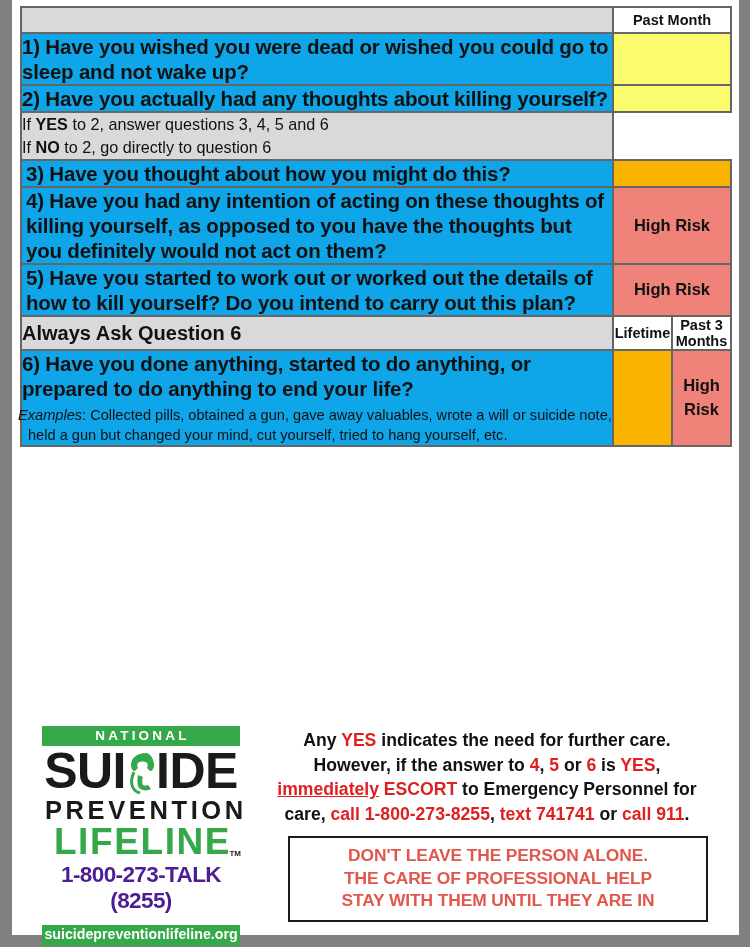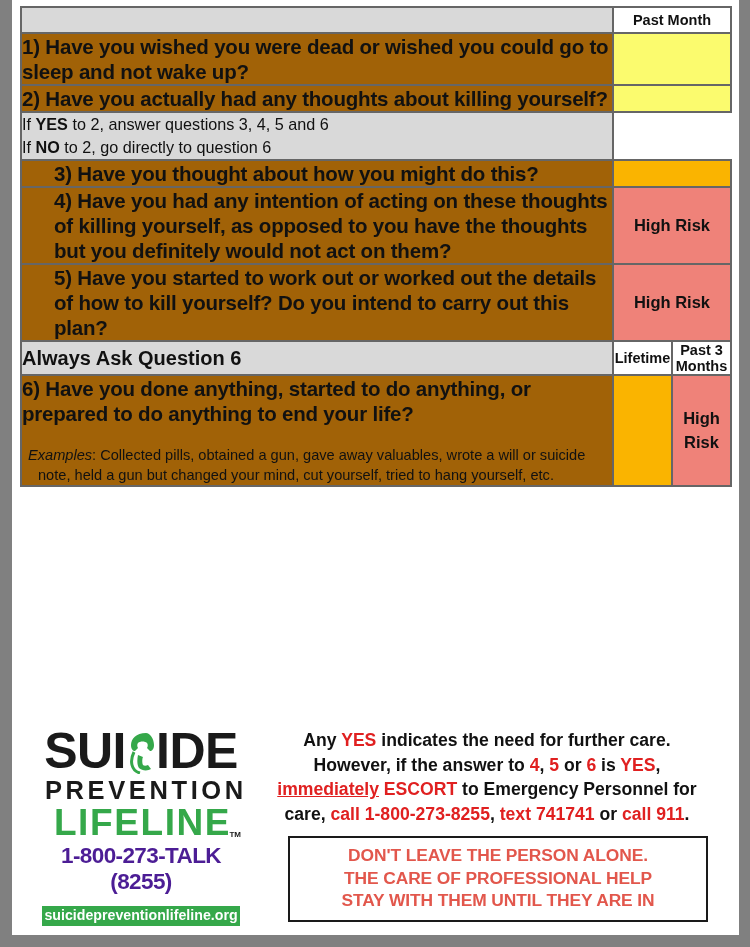--- a/index.html
+++ b/index.html
@@ -24,37 +24,37 @@
     border-collapse:collapse;
     table-layout:fixed;
   }
   .cssrs td{
     border:2px solid #666666;
     vertical-align:middle;
     padding:0;
   }
   .qcell{
     padding:7px 10px 9px 10px;
-    background:#a16207;
+    background:#0ea5e9;
   }
   .qtext{
     font-size:20.5px;
     font-weight:bold;
     line-height:1.22;
     color:#111111;
     letter-spacing:-0.2px;
   }
-  .qtext.indent{ padding-left:32px; }
+  .qtext.indent{ padding-left:4px; }
   .examples{
     font-size:14.6px;
     font-weight:normal;
     line-height:1.33;
     color:#111111;
-    margin-top:20px;
-    padding-left:16px;
+    margin-top:5px;
+    padding-left:6px;
     text-indent:-10px;
   }
   .examples i{font-style:italic;}
   .hdr-grey{
     background:#d9d9d9;
     height:24px;
   }
   .hdr-white{
     background:#ffffff;
     text-align:center;
@@ -288,20 +288,21 @@
         <td class="orange"></td>
         <td class="salmon risk">High Risk</td>
       </tr>
 
     </tbody>
   </table>
 
   <div class="footer">
 
     <div class="logo">
+      <div class="logo-national">NATIONAL</div>
       <div class="logo-suicide"><span>SUI</span><span class="phone-c"><svg width="30" height="44" viewBox="0 0 30 44">
               <path d="M20 3 C10 3 5 9 5 15 C5 19 7 21 9 21 L12 18 C11 16 11 14 12 13 C14 11 19 11 21 13 C22 14 22 16 21 18 L24 21 C26 21 28 19 28 15 C28 9 24 3 20 3 Z M12 25 C11 30 11 35 13 38 C16 41 22 41 25 39 L22 35 C20 36 18 36 17 35 C16 33 16 29 17 27 Z" fill="#35a84a"></path>
               <path d="M8 22 C6 26 5 31 6 35 C7 39 10 42 14 43" stroke="#35a84a" stroke-width="3" fill="none"></path>
             </svg></span><span>IDE</span></div>
       <div class="logo-prevention">PREVENTION</div>
       <div class="logo-lifeline"><span>LIFELINE</span><span class="tm">TM</span></div>
       <div class="logo-phone">1-800-273-TALK (8255)</div>
       <div class="logo-url">suicidepreventionlifeline.org</div>
     </div>
 

